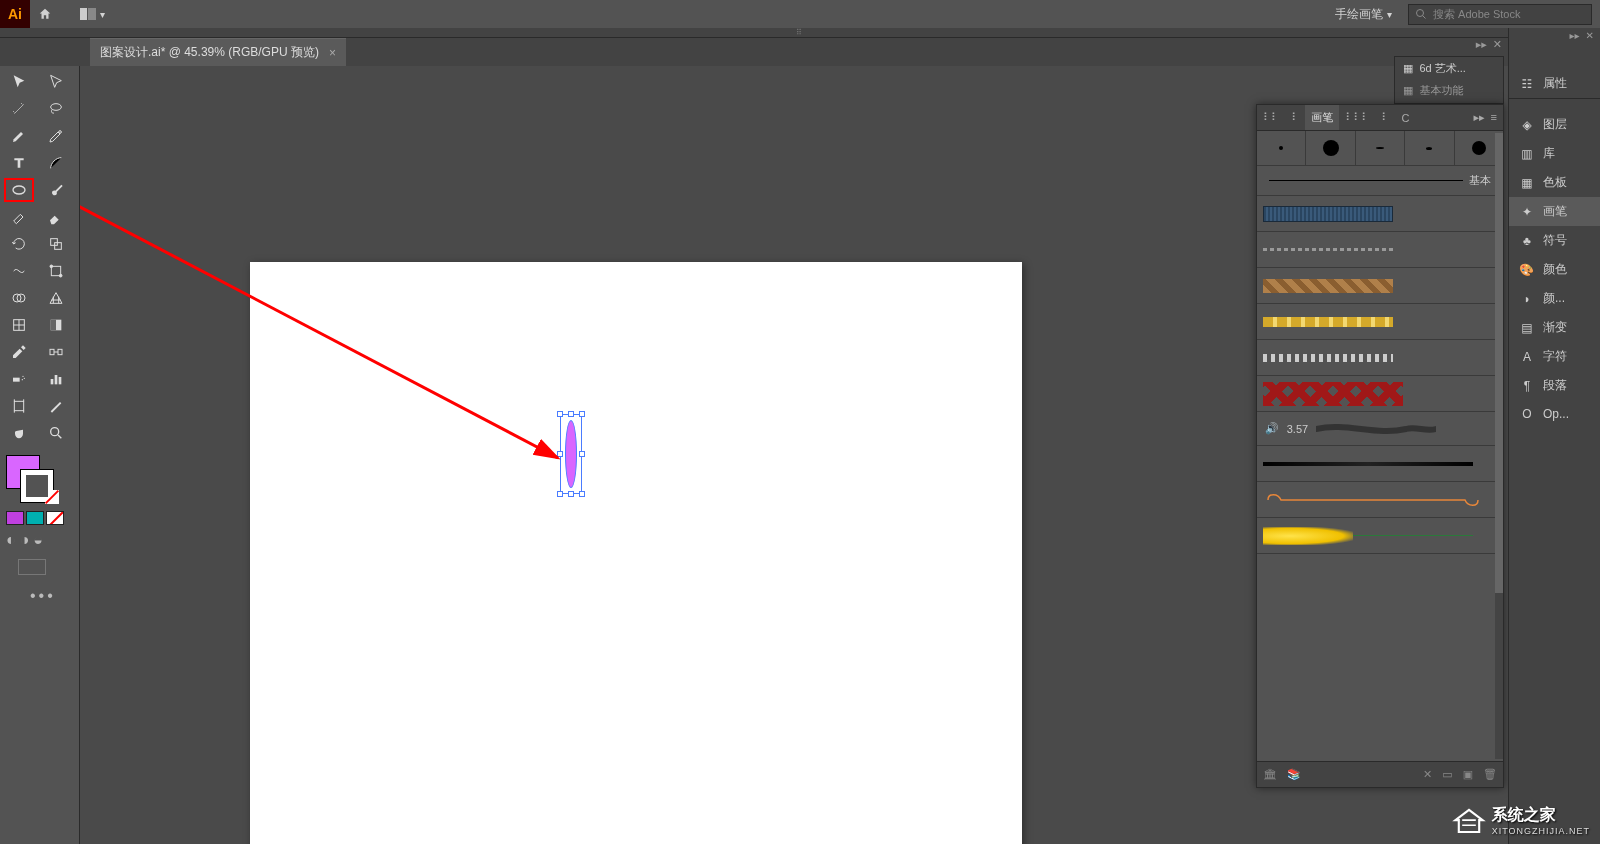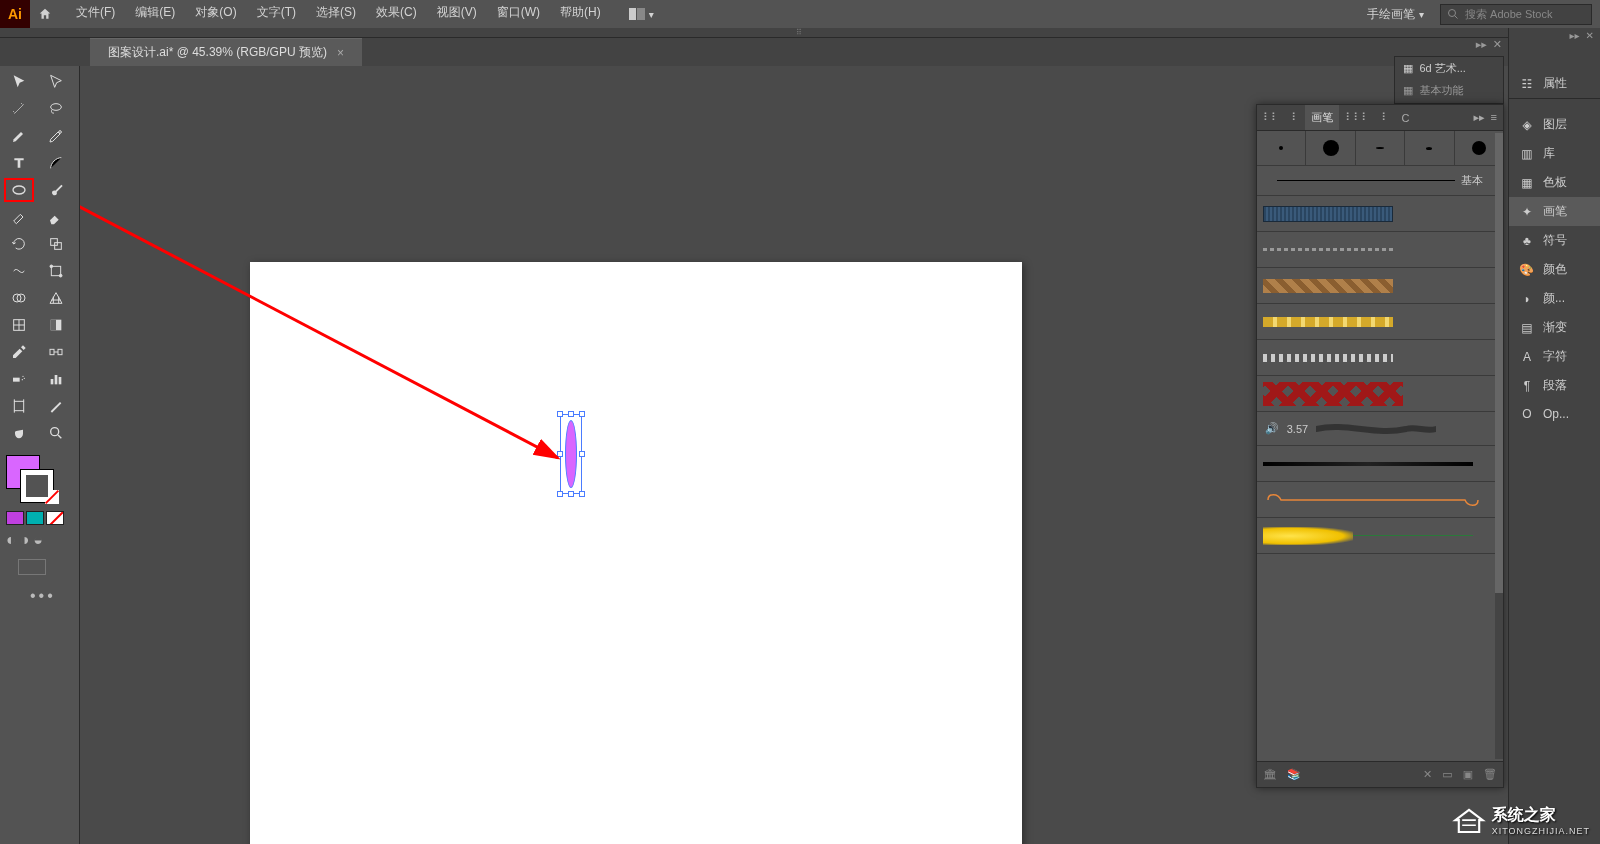--- a/index.html
+++ b/index.html
@@ -7,29 +7,29 @@
 
 
 .topbar { height: 28px; background: #535353; display: flex; color: #d3d3d3; font-size: 12px; }
 .app-logo { width: 30px; height: 28px; background: #330000; color: #ff9a00; display: flex; align-items: center; justify-content: center; font-weight: bold; font-size: 14px; }
 .home-icon { width: 30px; display: flex; justify-content: center; align-items: center; color: #d3d3d3; }
 .menu-items { display: flex; gap: 4px; margin-left: 8px; }
 .menu-item { padding: 4px 8px; cursor: pointer; }
 .layout-btn { margin-left: 16px; display: flex; align-items: center; gap: 4px; padding: 4px; }
 .topbar-right { margin-left: auto; display: flex; align-items: center; gap: 8px; padding-right: 8px; }
 .workspace-dd { padding: 4px 8px; display: flex; align-items: center; gap: 4px; }
-.search-box { background: #424242; border: 1px solid #2a2a2a; padding: 2px 6px; width: 152px; display: flex; align-items: center; gap: 6px; color: #888; }
+.search-box { background: #424242; border: 1px solid #2a2a2a; padding: 2px 6px; width: 184px; display: flex; align-items: center; gap: 6px; color: #888; }
 
 
 .gripbar { height: 10px; background: #434343; border-bottom: 1px solid #2a2a2a; display:flex; justify-content:center; align-items:center;}
 .gripdots { color:#777; font-size:8px; letter-spacing:2px; }
 
 
 .tabbar { height: 28px; background: #434343; display: flex; align-items: center; padding-left: 90px; font-size: 12px; }
-.tab { background: #5a5a5a; color: #ddd; padding: 5px 18px; display: flex; align-items: center; gap: 10px; border-top: 1px solid #666; }
+.tab { background: #5a5a5a; color: #ddd; padding: 5px 10px; display: flex; align-items: center; gap: 10px; border-top: 1px solid #666; }
 .tab-close { color: #aaa; cursor: pointer; }
 
 
 .toolbar { position: absolute; left: 0; top: 66px; width: 80px; bottom: 0; background: #535353; border-right: 1px solid #2a2a2a; }
 .toolbar-inner { display: grid; grid-template-columns: 1fr 1fr; gap: 3px; padding: 4px; }
 .tool { width: 30px; height: 24px; display: flex; align-items: center; justify-content: center; color: #d0d0d0; cursor: pointer; position: relative; }
 .tool.highlighted { border: 2px solid #ff0000; }
 .tool svg { width: 16px; height: 16px; }
 .fill-stroke { margin-top: 6px; position: relative; height: 52px; width: 60px; margin-left: 6px; }
 .fill-sw { position: absolute; width: 34px; height: 34px; background: #d966ff; border: 1px solid #000; top: 0; left: 0; }
@@ -69,21 +69,21 @@
 
 .brushes-panel { position:absolute; right:96px; top:104px; width:248px; height:684px; background:#535353; border:1px solid #2a2a2a; box-shadow:0 0 8px rgba(0,0,0,0.5); }
 .bp-tabs { height:26px; background:#434343; display:flex; align-items:center; font-size:11px; color:#aaa; border-bottom:1px solid #2a2a2a; }
 .bp-tab { padding:5px 6px; }
 .bp-tab.on { background:#535353; color:#ddd; }
 .bp-more { margin-left:auto; padding:4px 6px; display:flex; gap:6px;}
 .bp-row { display:flex; border-bottom:1px solid #3a3a3a; }
 .bp-cell { flex:1; height:34px; display:flex; align-items:center; justify-content:center; border-right:1px solid #3a3a3a; }
 .bp-cell:last-child{border-right:none}
 .brush-dot { border-radius:50%; background:#000; }
-.bp-basic-row { height:30px; display:flex; align-items:center; padding:0 20px; border-bottom:1px solid #3a3a3a; font-size:11px; color:#ccc; justify-content:flex-start; gap:6px;}
+.bp-basic-row { height:30px; display:flex; align-items:center; padding:0 12px; border-bottom:1px solid #3a3a3a; font-size:11px; color:#ccc; justify-content:flex-start; gap:6px;}
 .bp-basic-line{ flex:1; height:1px; background:#000; }
 .bp-preview { height:36px; border-bottom:1px solid #3a3a3a; display:flex; align-items:center; padding:0 6px; }
 .bp-audio-row { height:34px; display:flex; align-items:center; gap:8px; padding:0 8px; color:#ccc; font-size:11px; border-bottom:1px solid #3a3a3a;}
 .bp-bottom { position:absolute; bottom:0; left:0; right:0; height:26px; background:#434343; border-top:1px solid #2a2a2a; display:flex; align-items:center; padding:0 6px; gap:10px; color:#888; font-size:11px;}
 
 
 .lib-panel { position:absolute; right:96px; top:56px; width:110px; height:48px; background:#434343; border:1px solid #2a2a2a; font-size:11px; color:#ccc; }
 .lib-row { display:flex; align-items:center; gap:6px; padding:4px 8px; height:22px; }
 
 
@@ -100,31 +100,20 @@
 </style>
 </head>
 <body>
 
 <div class="topbar">
   <div class="app-logo">Ai</div>
   <div class="home-icon">
     <svg viewBox="0 0 24 24" width="14" height="14" fill="#d0d0d0">
         <path d="M12 3l9 8h-3v9h-4v-6H10v6H6v-9H3z"></path>
       </svg>
-  </div>
-  <div class="menu-items">
-    <div class="menu-item">文件(F)</div>
-    <div class="menu-item">编辑(E)</div>
-    <div class="menu-item">对象(O)</div>
-    <div class="menu-item">文字(T)</div>
-    <div class="menu-item">选择(S)</div>
-    <div class="menu-item">效果(C)</div>
-    <div class="menu-item">视图(V)</div>
-    <div class="menu-item">窗口(W)</div>
-    <div class="menu-item">帮助(H)</div>
   </div>
   <div class="layout-btn">
     <svg width="16" height="12" viewBox="0 0 16 12">
         <rect x="0" y="0" width="7" height="12" fill="#ccc"></rect>
         <rect x="8" y="0" width="8" height="12" fill="#888"></rect>
       </svg>
     <span style="font-size:10px">▾</span>
   </div>
   <div class="topbar-right">
     <div class="workspace-dd">

